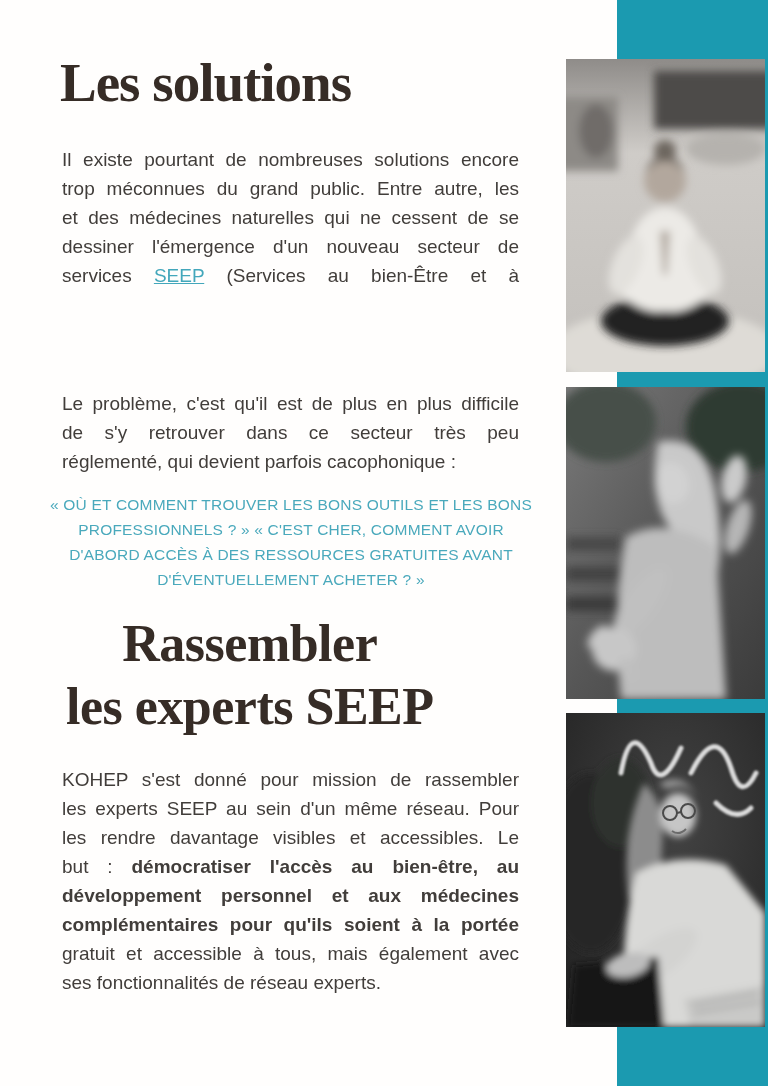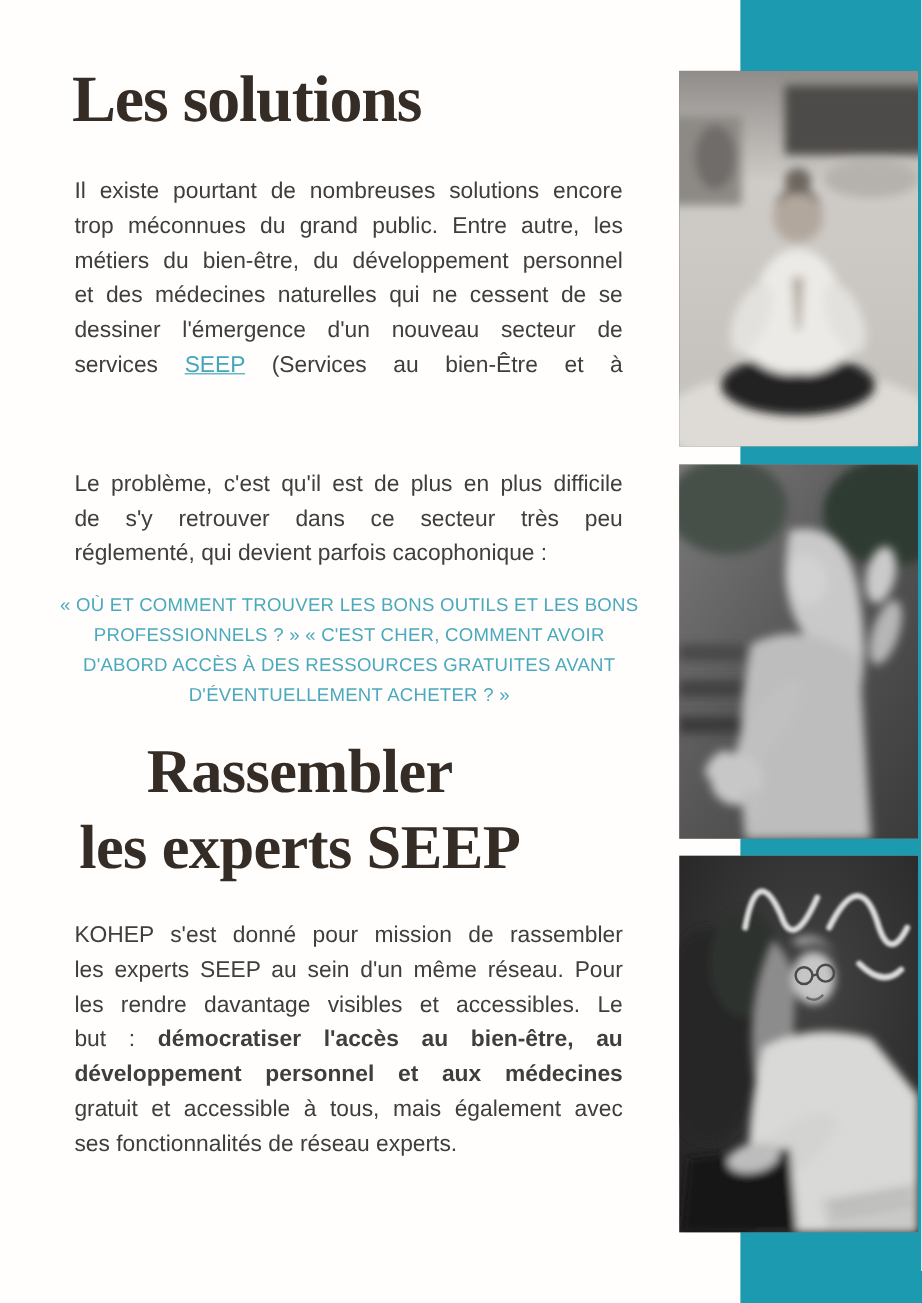--- a/index.html
+++ b/index.html
@@ -169,21 +169,20 @@
     </svg>
   </figure>
 
   <main class="content">
 
     <h1 class="title">Les solutions</h1>
 
     <div class="para para-intro">
         <div class="line"><span class="reg">Il existe pourtant de nombreuses solutions encore</span></div>
         <div class="line"><span class="reg">trop méconnues du grand public. Entre autre, les</span></div>
-        <div class="line"><span class="reg">métiers du bien-être, du développement personnel</span></div>
         <div class="line"><span class="reg">et des médecines naturelles qui ne cessent de se</span></div>
         <div class="line"><span class="reg">dessiner l'émergence d'un nouveau secteur de</span></div>
         <div class="line"><span class="reg">services </span><a class="seep-link" href="#">SEEP</a><span class="reg"> (Services au bien-Être et à</span></div>
       </div>
 
     <div class="para para-problem">
         <div class="line"><span class="reg">Le problème, c'est qu'il est de plus en plus difficile</span></div>
         <div class="line"><span class="reg">de s'y retrouver dans ce secteur très peu</span></div>
         <div class="line last"><span class="reg">réglementé, qui devient parfois cacophonique :</span></div>
       </div>
@@ -199,18 +198,19 @@
       <span class="h2line">Rassembler</span>
       <span class="h2line">les experts SEEP</span>
     </h2>
 
     <div class="para para-mission">
         <div class="line"><span class="reg">KOHEP s'est donné pour mission de rassembler</span></div>
         <div class="line"><span class="reg">les experts SEEP au sein d'un même réseau. Pour</span></div>
         <div class="line"><span class="reg">les rendre davantage visibles et accessibles. Le</span></div>
         <div class="line"><span class="reg">but : </span><span class="bold">démocratiser l'accès au bien-être, au</span></div>
         <div class="line"><span class="bold">développement personnel et aux médecines</span></div>
+        <div class="line"><span class="bold">complémentaires pour qu'ils soient à la portée</span></div>
         <div class="line"><span class="reg">gratuit et accessible à tous, mais également avec</span></div>
         <div class="line last"><span class="reg">ses fonctionnalités de réseau experts.</span></div>
       </div>
 
   </main>
 </div>
 
 </body></html>

